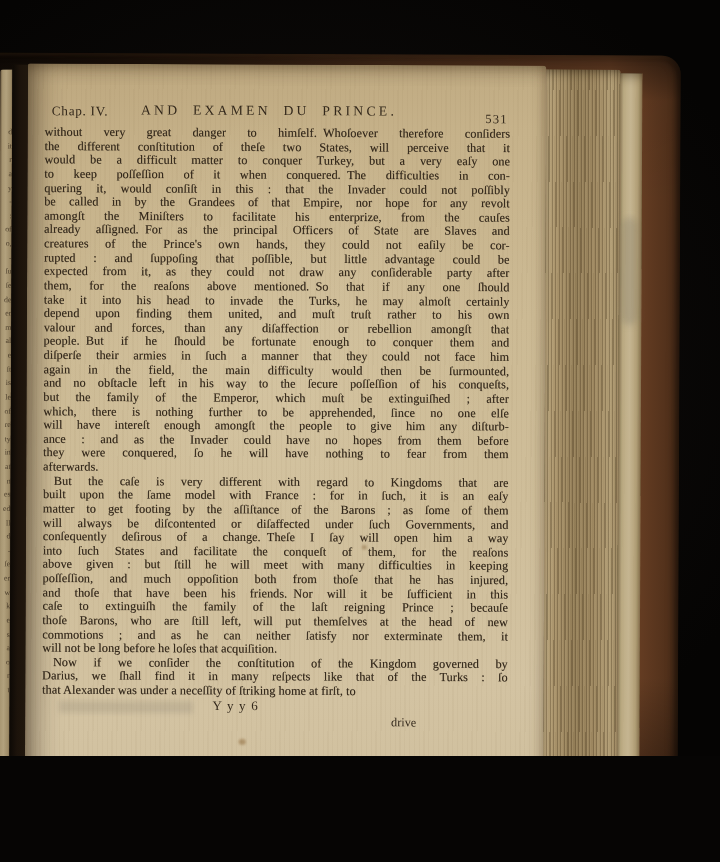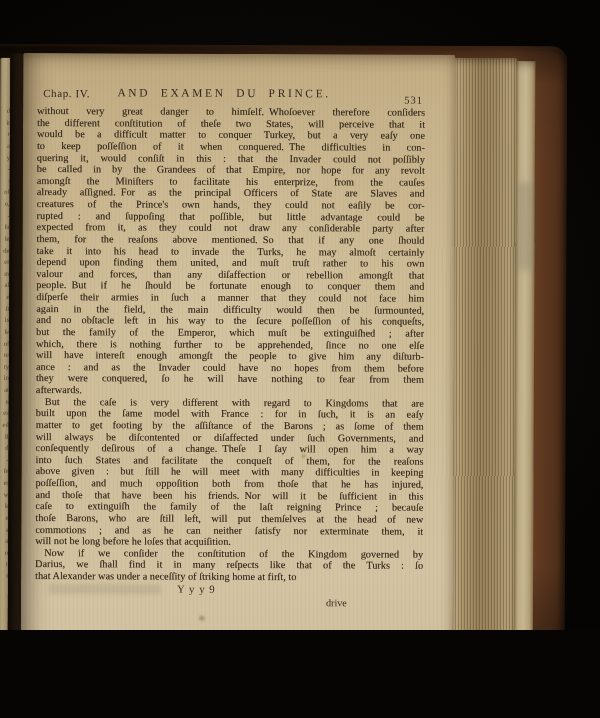--- a/index.html
+++ b/index.html
@@ -180,19 +180,19 @@
             <div class="bodyline">and thoſe that have been his friends. Nor will it be ſufficient in this</div>
             <div class="bodyline">caſe to extinguiſh the family of the laſt reigning Prince ; becauſe</div>
             <div class="bodyline">thoſe Barons, who are ſtill left, will put themſelves at the head of new</div>
             <div class="bodyline">commotions ; and as he can neither ſatisfy nor exterminate them, it</div>
             <div class="bodyline pend">will not be long before he loſes that acquiſition.</div>
             <div class="bodyline ind">Now if we conſider the conſtitution of the Kingdom governed by</div>
             <div class="bodyline">Darius, we ſhall find it in many reſpects like that of the Turks : ſo</div>
             <div class="bodyline pend">that Alexander was under a neceſſity of ſtriking home at firſt, to</div>
           </div>
         <div class="direction-line">
-          <span class="signature">Y y y 9</span>
+          <span class="signature">Y y y 6</span>
           <span class="catchword">drive</span>
         </div>
       </div>
     </div>
   </div>
 </div>
 
 </body></html>

